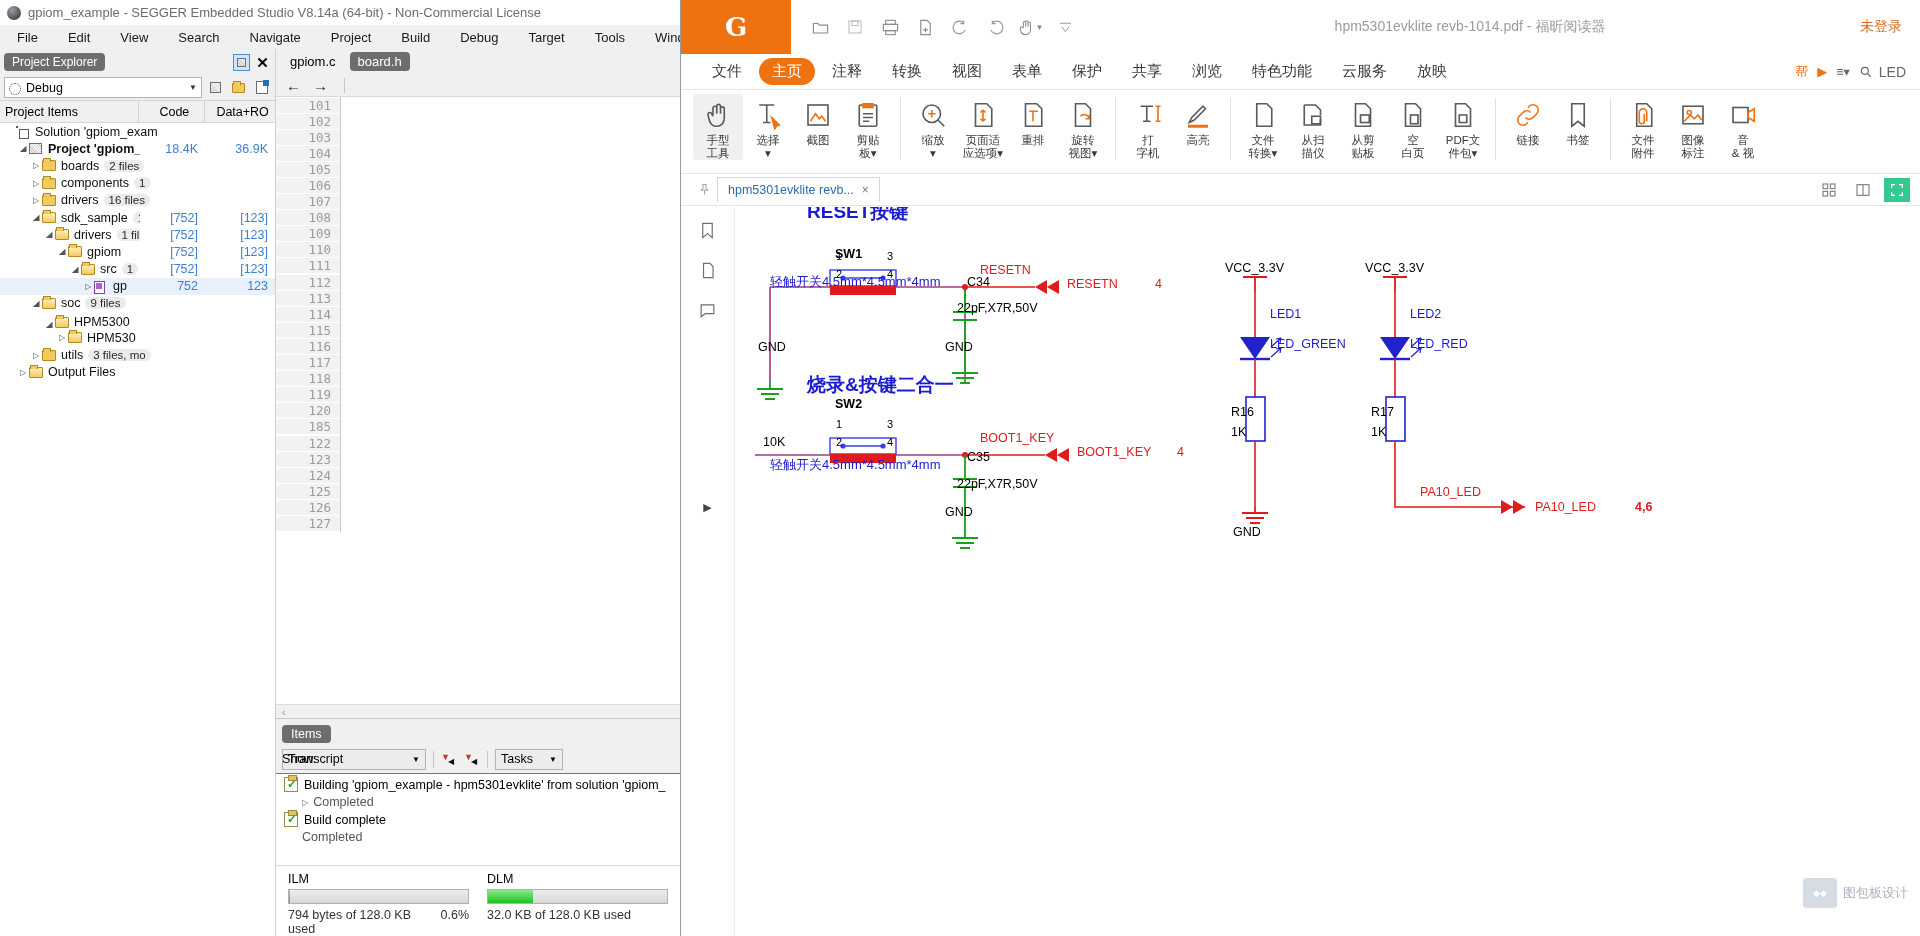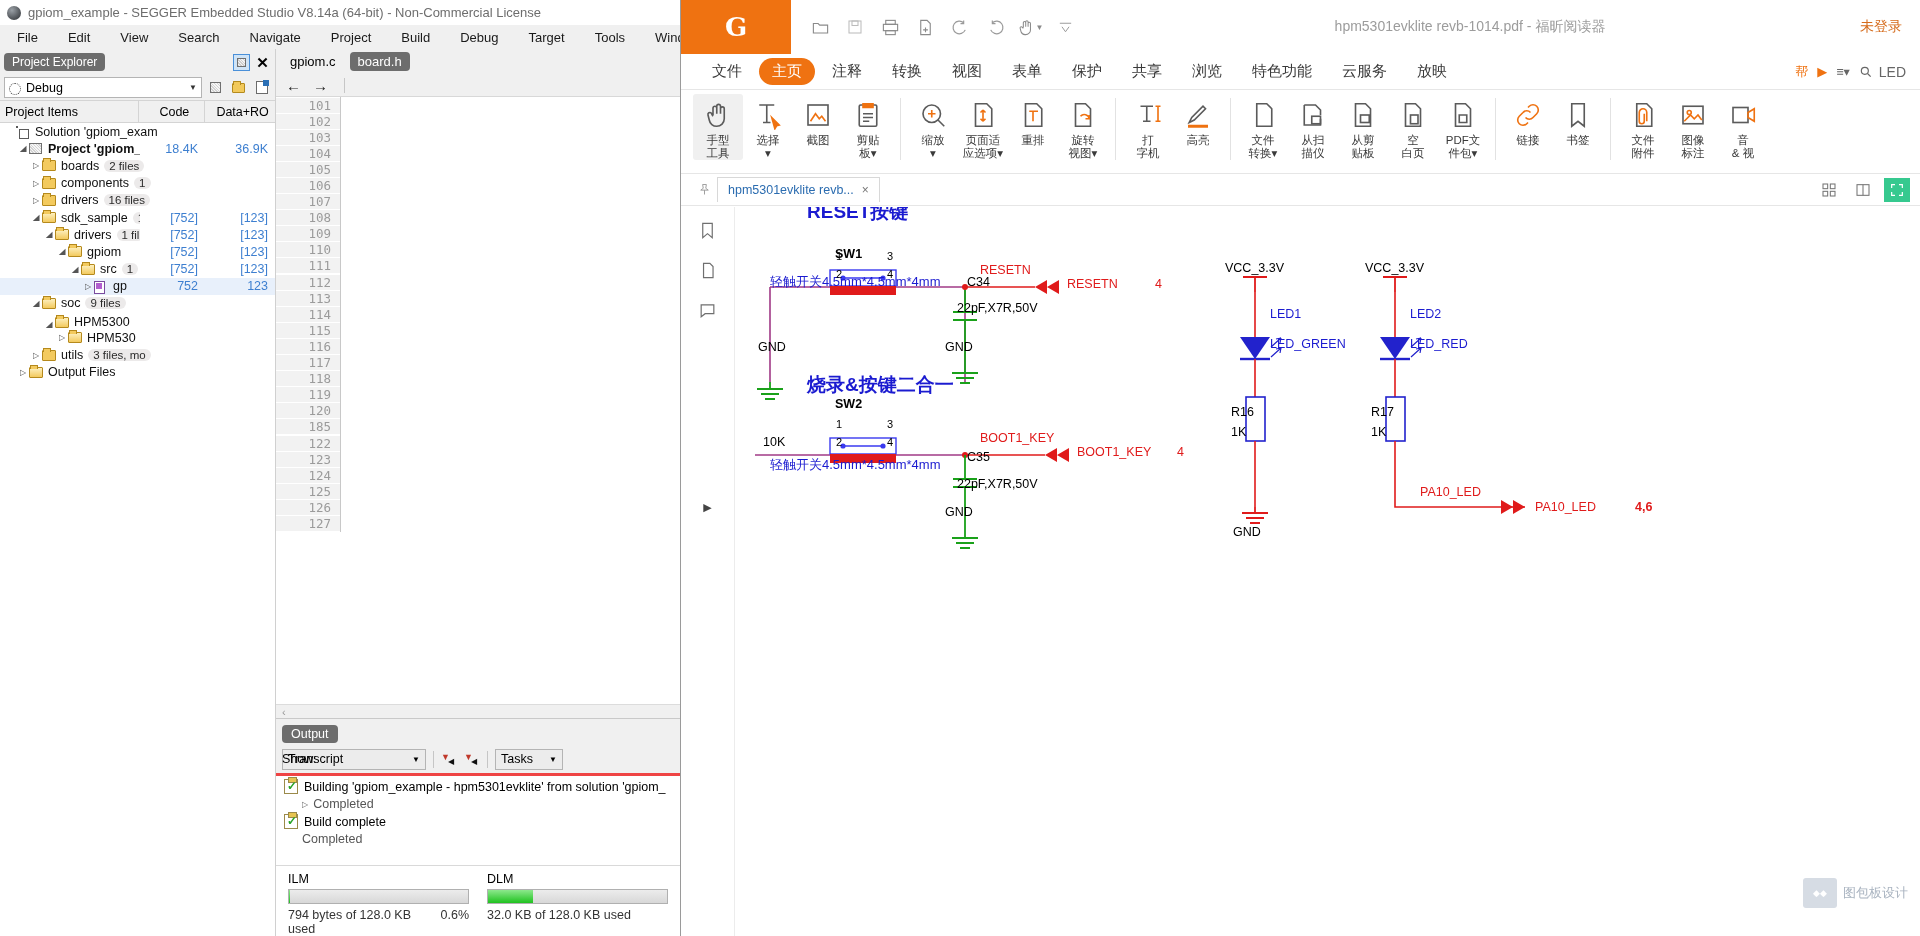--- a/index.html
+++ b/index.html
@@ -90,21 +90,21 @@
   #outp-tab .chip { background:#6d6d6d; color:#fff; border-radius:4px; padding:2px 9px; font-size:12.5px; }
   #outp-bar { height:28px; display:flex; align-items:center; gap:7px; padding:0 6px; }
   #outp-bar .lbl { font-size:12.5px; }
   #outp-bar .combo { width:144px; height:21px; border:1px solid #b4b4b4; background:#ececec; display:flex; align-items:center; padding:0 5px; font-size:12.5px; }
   #outp-bar .combo .arrow { margin-left:auto; font-size:8px; }
   #outp-bar .combo.small { width:68px; }
   #outp-bar .sep { width:1px; height:17px; background:#c6c6c6; }
   .filtic { width:16px; height:15px; position:relative; }
   .filtic:before { content:"\25BC"; position:absolute; left:0; top:0; font-size:9px; color:#c0392b; }
   .filtic:after { content:"\25C0"; position:absolute; left:7px; top:5px; font-size:8px; color:#111; }
-  #outp-list { flex:1; background:#fff; border-top:3px solid #ef4444; overflow:hidden; }
+  #outp-list { flex:1; background:#fff; border-top:1px solid #ef4444; overflow:hidden; }
   .orow { display:flex; align-items:center; gap:6px; padding:3px 0 3px 8px; font-size:12.5px; }
   .clip { width:14px; height:15px; background:#fff; border:1px solid #9b8a4a; position:relative; flex:none; }
   .clip:before{content:"";position:absolute;left:3px;top:-3px;width:7px;height:4px;background:#e7c451;border:1px solid #9b8a4a;}
   .clip:after{content:"\2713";position:absolute;left:2px;top:-1px;font-size:12px;color:#27a327;font-weight:bold;}
   .osub { padding-left:26px; color:#555; font-size:12.5px; display:flex; align-items:center; gap:5px; }
   #mem { border-top:1px solid #d9d9d9; display:flex; padding:6px 12px 0 12px; background:#fff; }
   .memblk { flex:1; }
   .memlbl { font-size:12.5px; margin-bottom:3px; }
   .membar { height:15px; border:1px solid #b0b0b0; background:linear-gradient(#ececec,#d8d8d8); position:relative; }
   .memfill { height:100%; background:linear-gradient(#8ce88c,#1fc21f); }
@@ -426,21 +426,21 @@
           <div class="cline"><span class="cln">123</span><span class="cgut"></span><span class="ctxt"></span></div>
           <div class="cline"><span class="cln">124</span><span class="cgut"></span><span class="ctxt"></span></div>
           <div class="cline"><span class="cln">125</span><span class="cgut"></span><span class="ctxt"></span></div>
           <div class="cline"><span class="cln">126</span><span class="cgut"></span><span class="ctxt"></span></div>
           <div class="cline"><span class="cln">127</span><span class="cgut"></span><span class="ctxt"></span></div>
         </div>
       <div id="hscroll">‹</div>
 
       <div id="outp">
         <div id="outp-tab">
-          <div class="chip">Output</div>
+          <div class="chip">Items</div>
         </div>
         <div id="outp-bar">
           <span class="lbl">Show:</span>
           <div class="combo">
             <span>Transcript</span>
             <span class="arrow">▼</span>
           </div>
           <span class="sep"></span>
           <span class="filtic"></span>
           <span class="filtic"></span>

